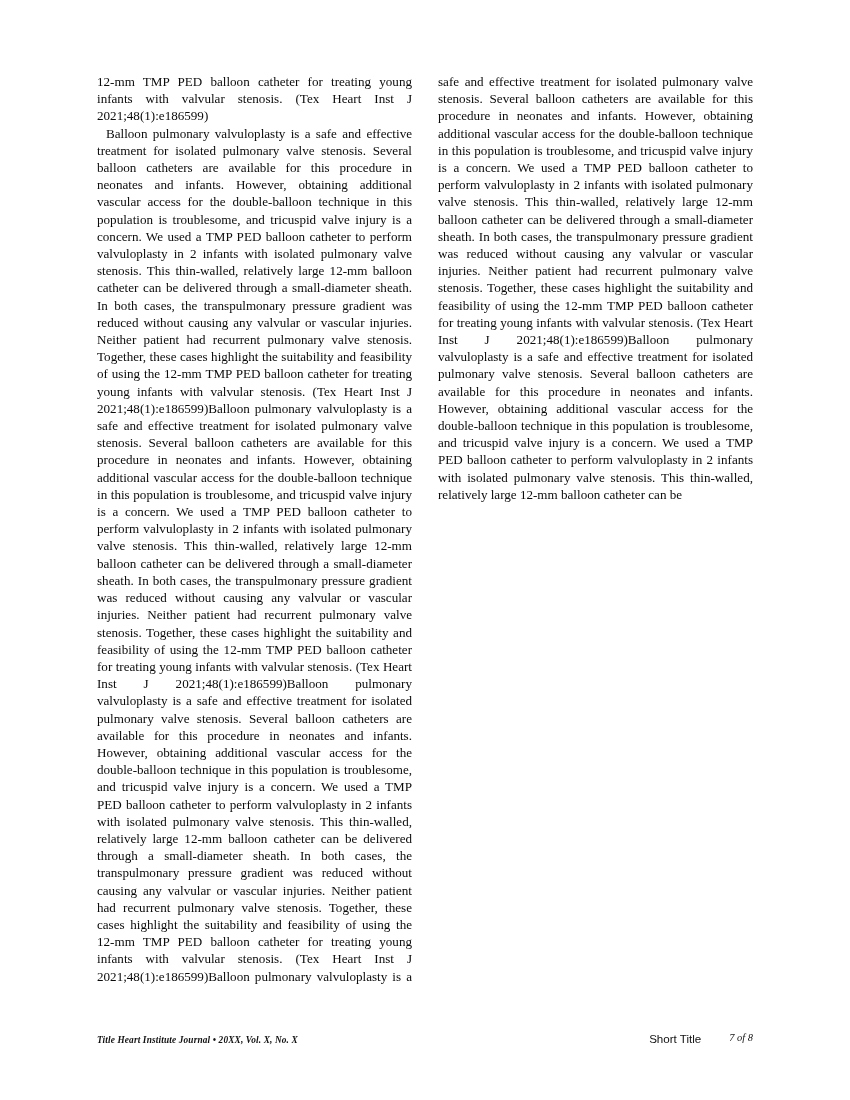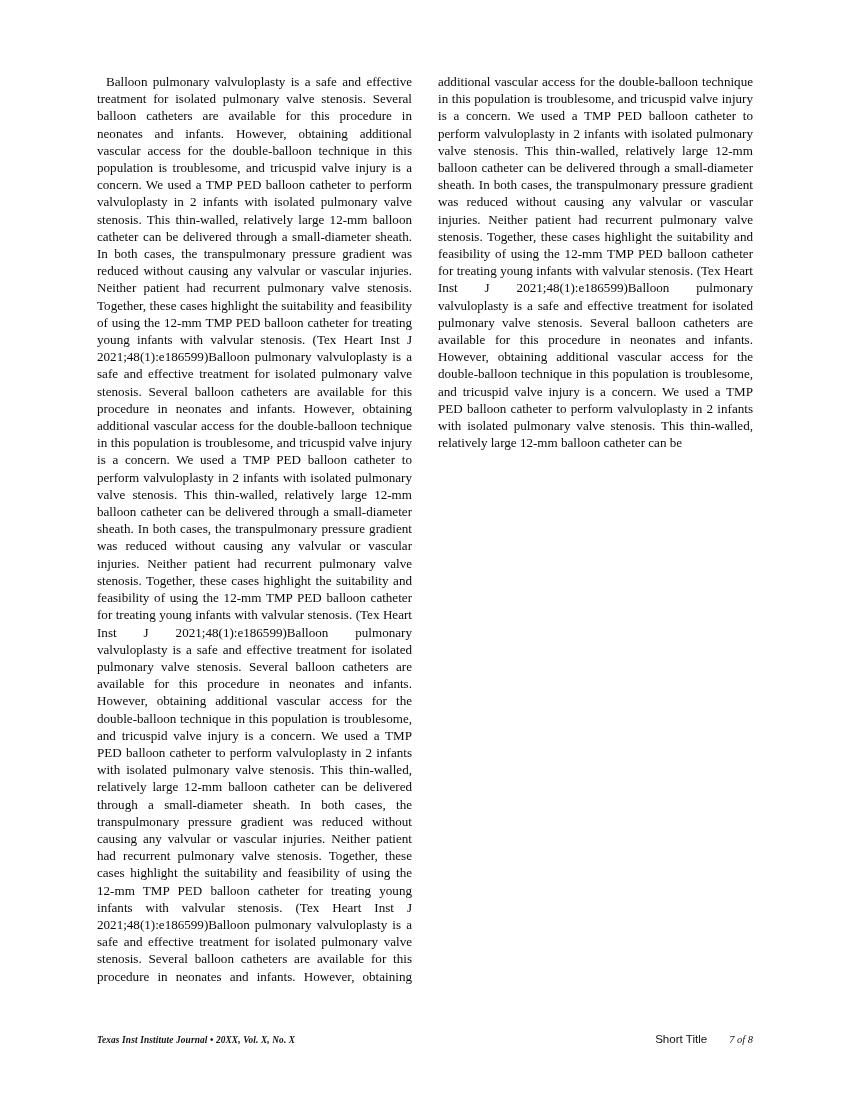--- a/index.html
+++ b/index.html
@@ -57,22 +57,22 @@
     font-family: "Liberation Serif", "DejaVu Serif", serif;
     font-style: italic;
     font-weight: bold;
     font-size: 9.3px;
     letter-spacing: 0.15px;
     color: #111111;
     white-space: nowrap;
   }
   .footer-right {
     display: flex;
-    align-items: flex-end;
-    gap: 22px;
+    align-items: flex-start;
+    gap: 28px;
     white-space: nowrap;
   }
   .footer-short-title {
     font-family: "Liberation Sans", "DejaVu Sans", sans-serif;
     font-size: 11.6px;
     color: #111111;
   }
   .footer-page {
     font-family: "Liberation Serif", "DejaVu Serif", serif;
     font-style: italic;
@@ -80,25 +80,26 @@
     color: #111111;
   }
 </style>
 </head>
 <body>
 
 <div class="page">
 
   <div class="content-area">
     <div class="columns">
+      <p>12-mm TMP PED balloon catheter for treating young infants with valvular stenosis. (Tex Heart Inst J 2021;48(1):e186599)</p>
       <p class="indented">Balloon pulmonary valvuloplasty is a safe and effective treatment for isolated pulmonary valve stenosis. Several balloon catheters are available for this procedure in neonates and infants. However, obtaining additional vascular access for the double-balloon technique in this population is troublesome, and tricuspid valve injury is a concern. We used a TMP PED balloon catheter to perform valvuloplasty in 2 infants with isolated pulmonary valve stenosis. This thin-walled, relatively large 12-mm balloon catheter can be delivered through a small-diameter sheath. In both cases, the transpulmonary pressure gradient was reduced without causing any valvular or vascular injuries. Neither patient had recurrent pulmonary valve stenosis. Together, these cases highlight the suitability and feasibility of using the 12-mm TMP PED balloon catheter for treating young infants with valvular stenosis. (Tex Heart Inst J 2021;48(1):e186599)Balloon pulmonary valvuloplasty is a safe and effective treatment for isolated pulmonary valve stenosis. Several balloon catheters are available for this procedure in neonates and infants. However, obtaining additional vascular access for the double-balloon technique in this population is troublesome, and tricuspid valve injury is a concern. We used a TMP PED balloon catheter to perform valvuloplasty in 2 infants with isolated pulmonary valve stenosis. This thin-walled, relatively large 12-mm balloon catheter can be delivered through a small-diameter sheath. In both cases, the transpulmonary pressure gradient was reduced without causing any valvular or vascular injuries. Neither patient had recurrent pulmonary valve stenosis. Together, these cases highlight the suitability and feasibility of using the 12-mm TMP PED balloon catheter for treating young infants with valvular stenosis. (Tex Heart Inst J 2021;48(1):e186599)Balloon pulmonary valvuloplasty is a safe and effective treatment for isolated pulmonary valve stenosis. Several balloon catheters are available for this procedure in neonates and infants. However, obtaining additional vascular access for the double-balloon technique in this population is troublesome, and tricuspid valve injury is a concern. We used a TMP PED balloon catheter to perform valvuloplasty in 2 infants with isolated pulmonary valve stenosis. This thin-walled, relatively large 12-mm balloon catheter can be delivered through a small-diameter sheath. In both cases, the transpulmonary pressure gradient was reduced without causing any valvular or vascular injuries. Neither patient had recurrent pulmonary valve stenosis. Together, these cases highlight the suitability and feasibility of using the 12-mm TMP PED balloon catheter for treating young infants with valvular stenosis. (Tex Heart Inst J 2021;48(1):e186599)Balloon pulmonary valvuloplasty is a safe and effective treatment for isolated pulmonary valve stenosis. Several balloon catheters are available for this procedure in neonates and infants. However, obtaining additional vascular access for the double-balloon technique in this population is troublesome, and tricuspid valve injury is a concern. We used a TMP PED balloon catheter to perform valvuloplasty in 2 infants with isolated pulmonary valve stenosis. This thin-walled, relatively large 12-mm balloon catheter can be delivered through a small-diameter sheath. In both cases, the transpulmonary pressure gradient was reduced without causing any valvular or vascular injuries. Neither patient had recurrent pulmonary valve stenosis. Together, these cases highlight the suitability and feasibility of using the 12-mm TMP PED balloon catheter for treating young infants with valvular stenosis. (Tex Heart Inst J 2021;48(1):e186599)Balloon pulmonary valvuloplasty is a safe and effective treatment for isolated pulmonary valve stenosis. Several balloon catheters are available for this procedure in neonates and infants. However, obtaining additional vascular access for the double-balloon technique in this population is troublesome, and tricuspid valve injury is a concern. We used a TMP PED balloon catheter to perform valvuloplasty in 2 infants with isolated pulmonary valve stenosis. This thin-walled, relatively large 12-mm balloon catheter can be</p>
     </div>
   </div>
 
   <div class="footer">
-    <div class="footer-left">Texas Inst Institute Journal • 20XX, Vol. X, No. X</div>
+    <div class="footer-left">Title Heart Institute Journal • 20XX, Vol. X, No. X</div>
     <div class="footer-right">
       <span class="footer-short-title">Short Title</span>
       <span class="footer-page">7 of 8</span>
     </div>
   </div>
 
 </div>
 
 </body></html>

